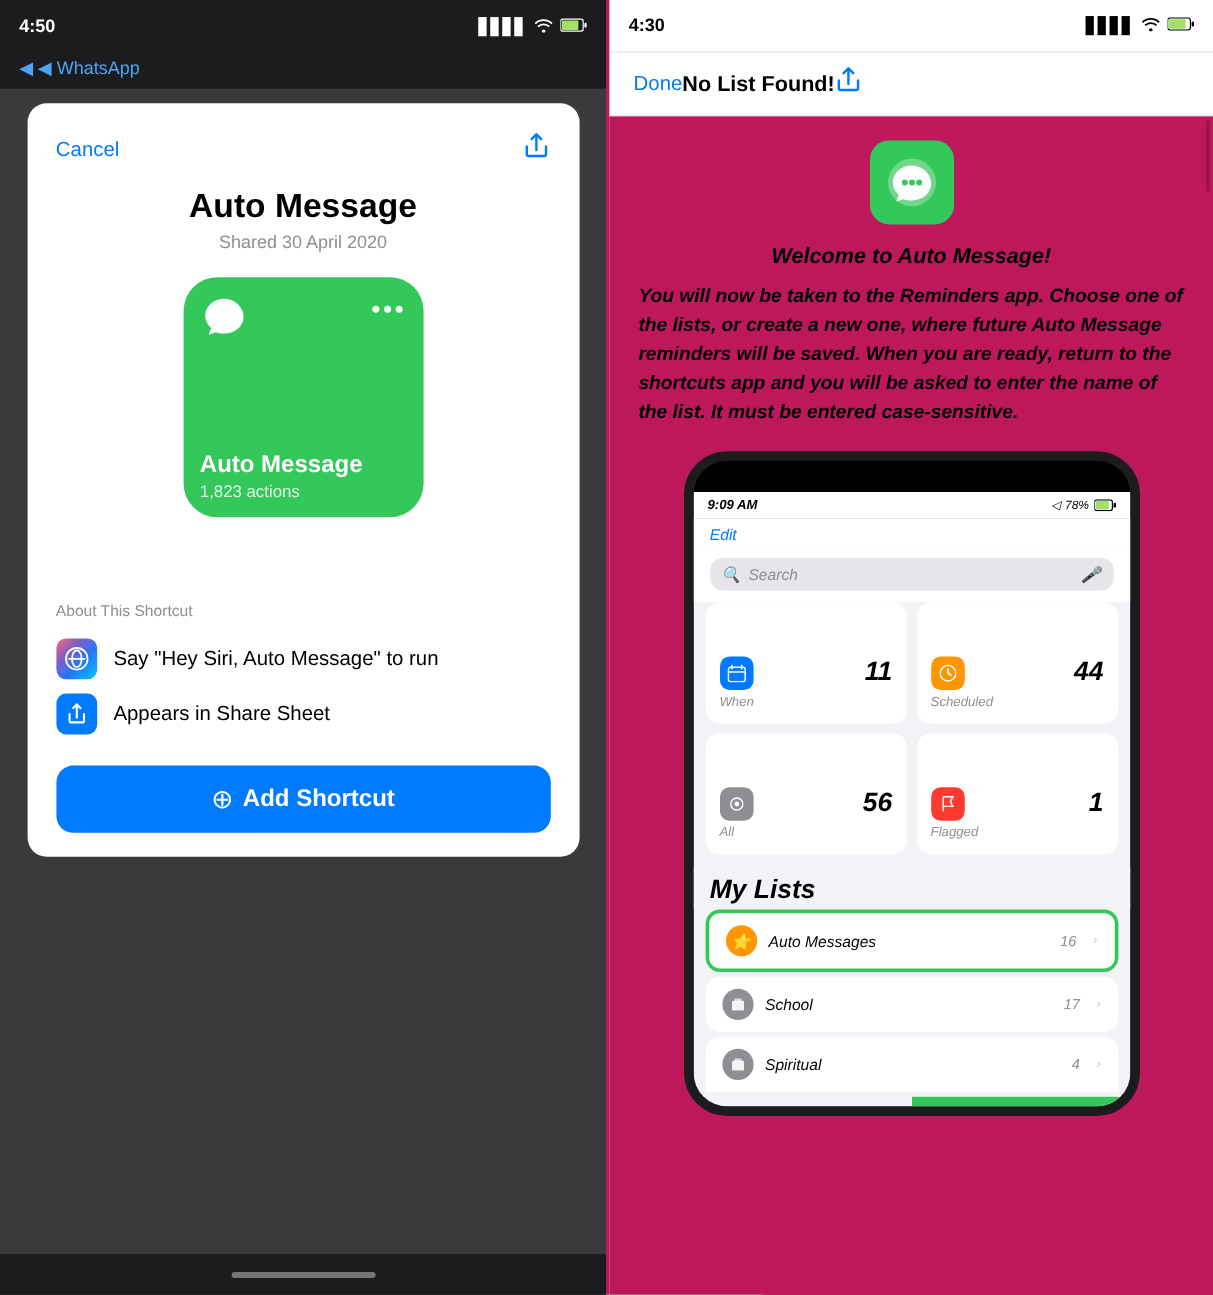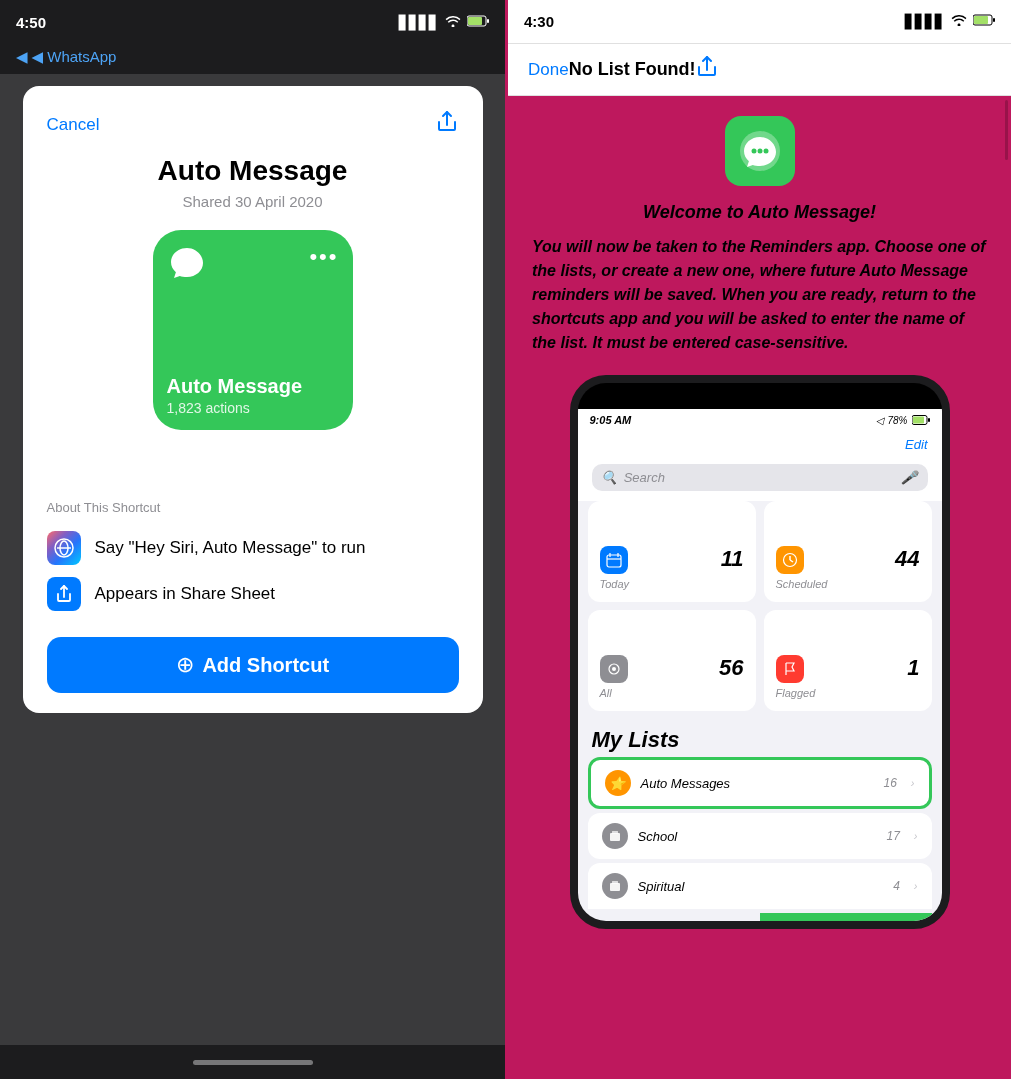--- a/index.html
+++ b/index.html
@@ -305,21 +305,21 @@
     }
     .ps-status-time { flex: 1; font-weight: 600; }
     .ps-status-icons { display: flex; gap: 4px; align-items: center; font-size: 10px; }
     .ps-content {
       background: #f2f2f7;
       min-height: 360px;
     }
     .ps-edit-row {
       background: white;
       padding: 6px 14px;
-      text-align: right;
+      text-align: left;
       font-size: 13px;
       color: #007AFF;
       font-weight: 500;
     }
     .ps-search-bar {
       background: white;
       padding: 6px 14px 10px;
     }
     .ps-search-inner {
       background: #e5e5ea;
@@ -540,21 +540,21 @@
 
       <div class="welcome-text">You will now be taken to the Reminders app. Choose one of the lists, or create a new one, where future Auto Message reminders will be saved. When you are ready, return to the shortcuts app and you will be asked to enter the name of the list. It must be entered case-sensitive.</div>
 
       <div class="phone-screenshot">
 
         <div class="ps-notch-bar">
           <div class="ps-notch"></div>
         </div>
 
         <div class="ps-status-bar">
-          <span class="ps-status-time">9:05 AM</span>
+          <span class="ps-status-time">9:09 AM</span>
           <div class="ps-status-icons">
             <span>◁</span>
             <span>78%</span>
             <svg width="18" height="10" viewBox="0 0 18 10" fill="none">
                 <rect x="0" y="0.5" width="15" height="9" rx="2" stroke="#000" stroke-width="1" fill="none"></rect>
                 <rect x="1" y="1.5" width="11" height="7" rx="1" fill="#a3e067"></rect>
                 <rect x="16" y="3" width="2" height="4" rx="1" fill="#000"></rect>
               </svg>
           </div>
         </div>
@@ -579,21 +579,21 @@
                 <div class="ps-smart-icon" style="background:#007AFF;">
                   <svg width="16" height="16" viewBox="0 0 16 16" fill="white">
                       <rect x="1" y="3" width="14" height="12" rx="2" fill="none" stroke="white" stroke-width="1.2"></rect>
                       <line x1="4" y1="1" x2="4" y2="5" stroke="white" stroke-width="1.2"></line>
                       <line x1="12" y1="1" x2="12" y2="5" stroke="white" stroke-width="1.2"></line>
                       <line x1="1" y1="7" x2="15" y2="7" stroke="white" stroke-width="1.2"></line>
                     </svg>
                 </div>
                 <span class="ps-smart-count">11</span>
               </div>
-              <div class="ps-smart-label">Today</div>
+              <div class="ps-smart-label">When</div>
             </div>
 
             <div class="ps-smart-item">
               <div class="ps-smart-row">
                 <div class="ps-smart-icon" style="background:#ff9500;">
                   <svg width="16" height="16" viewBox="0 0 16 16" fill="white">
                       <circle cx="8" cy="8" r="6.5" fill="none" stroke="white" stroke-width="1.2"></circle>
                       <line x1="8" y1="4" x2="8" y2="8" stroke="white" stroke-width="1.5"></line>
                       <line x1="8" y1="8" x2="11" y2="10" stroke="white" stroke-width="1.5"></line>
                     </svg>

